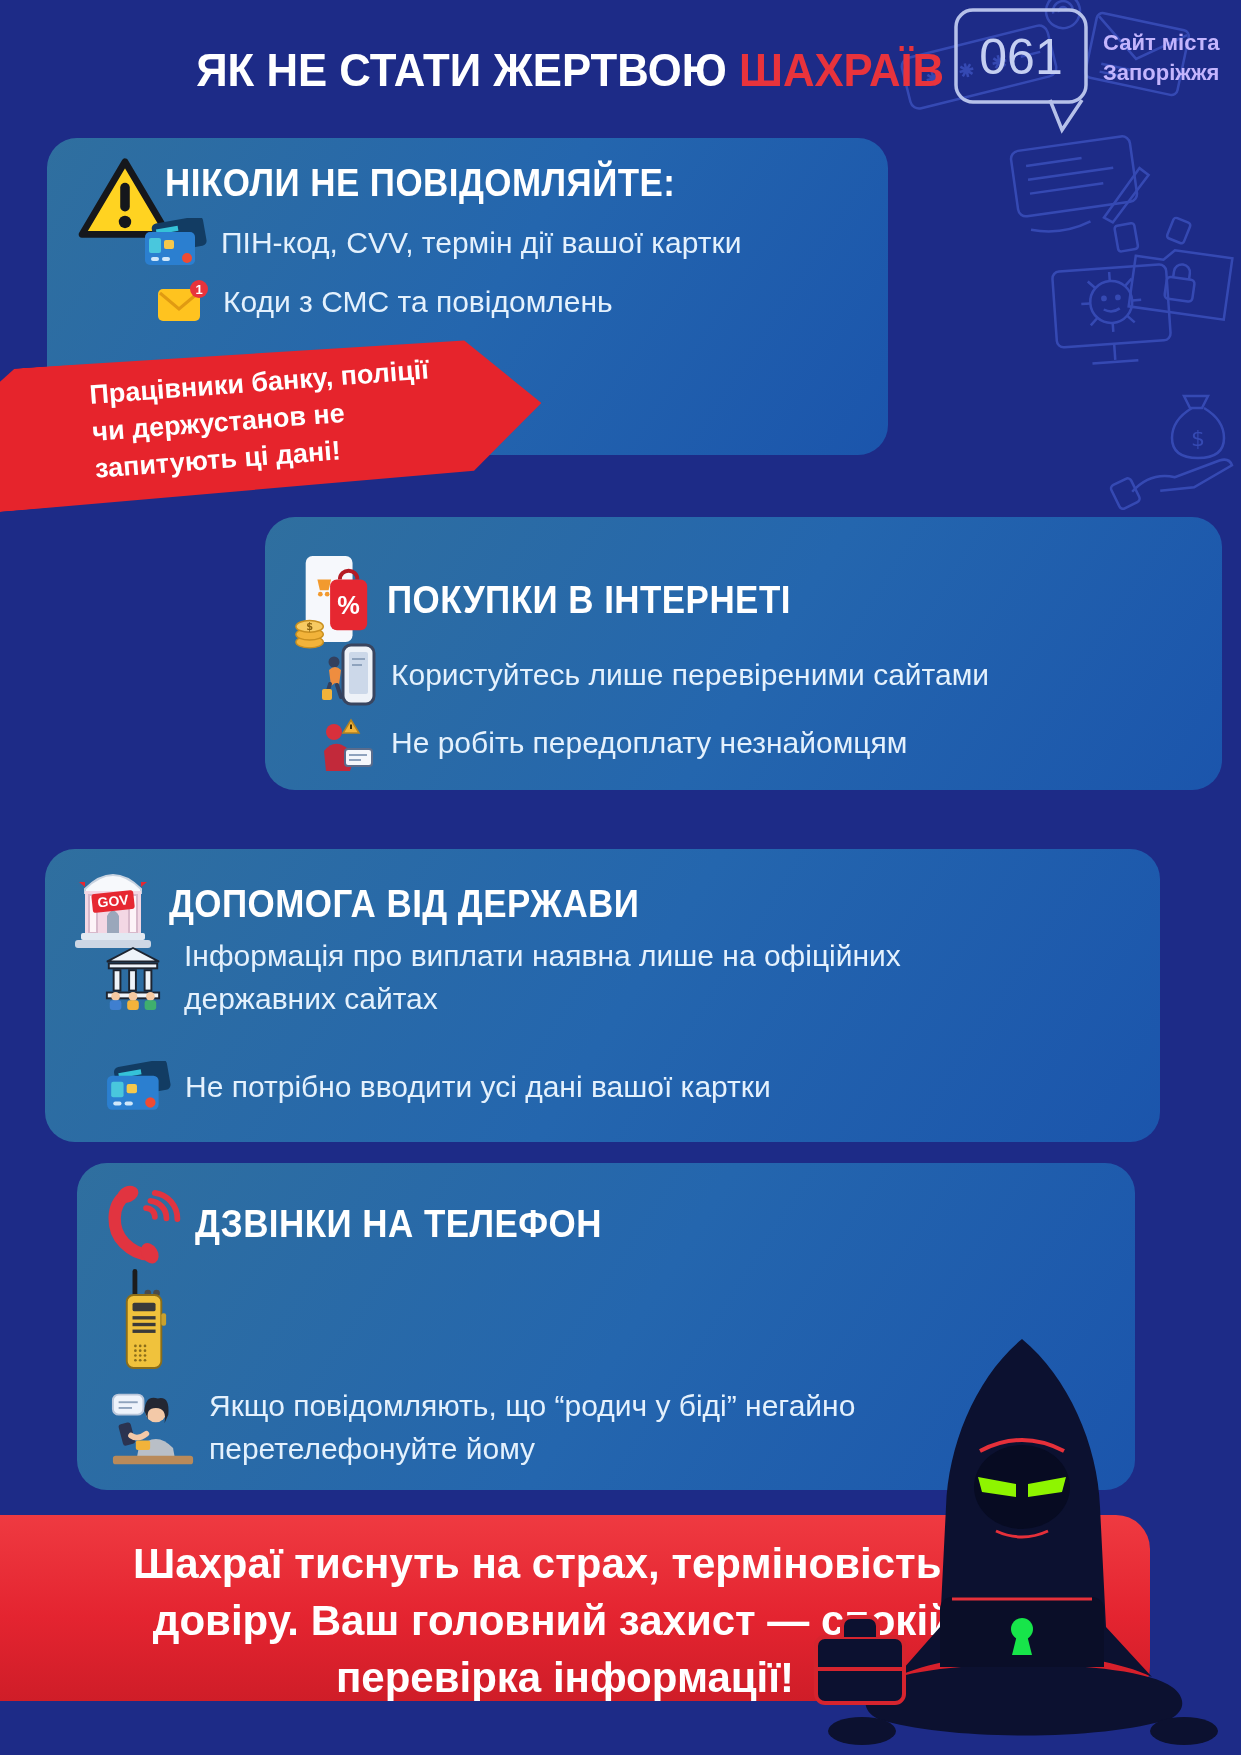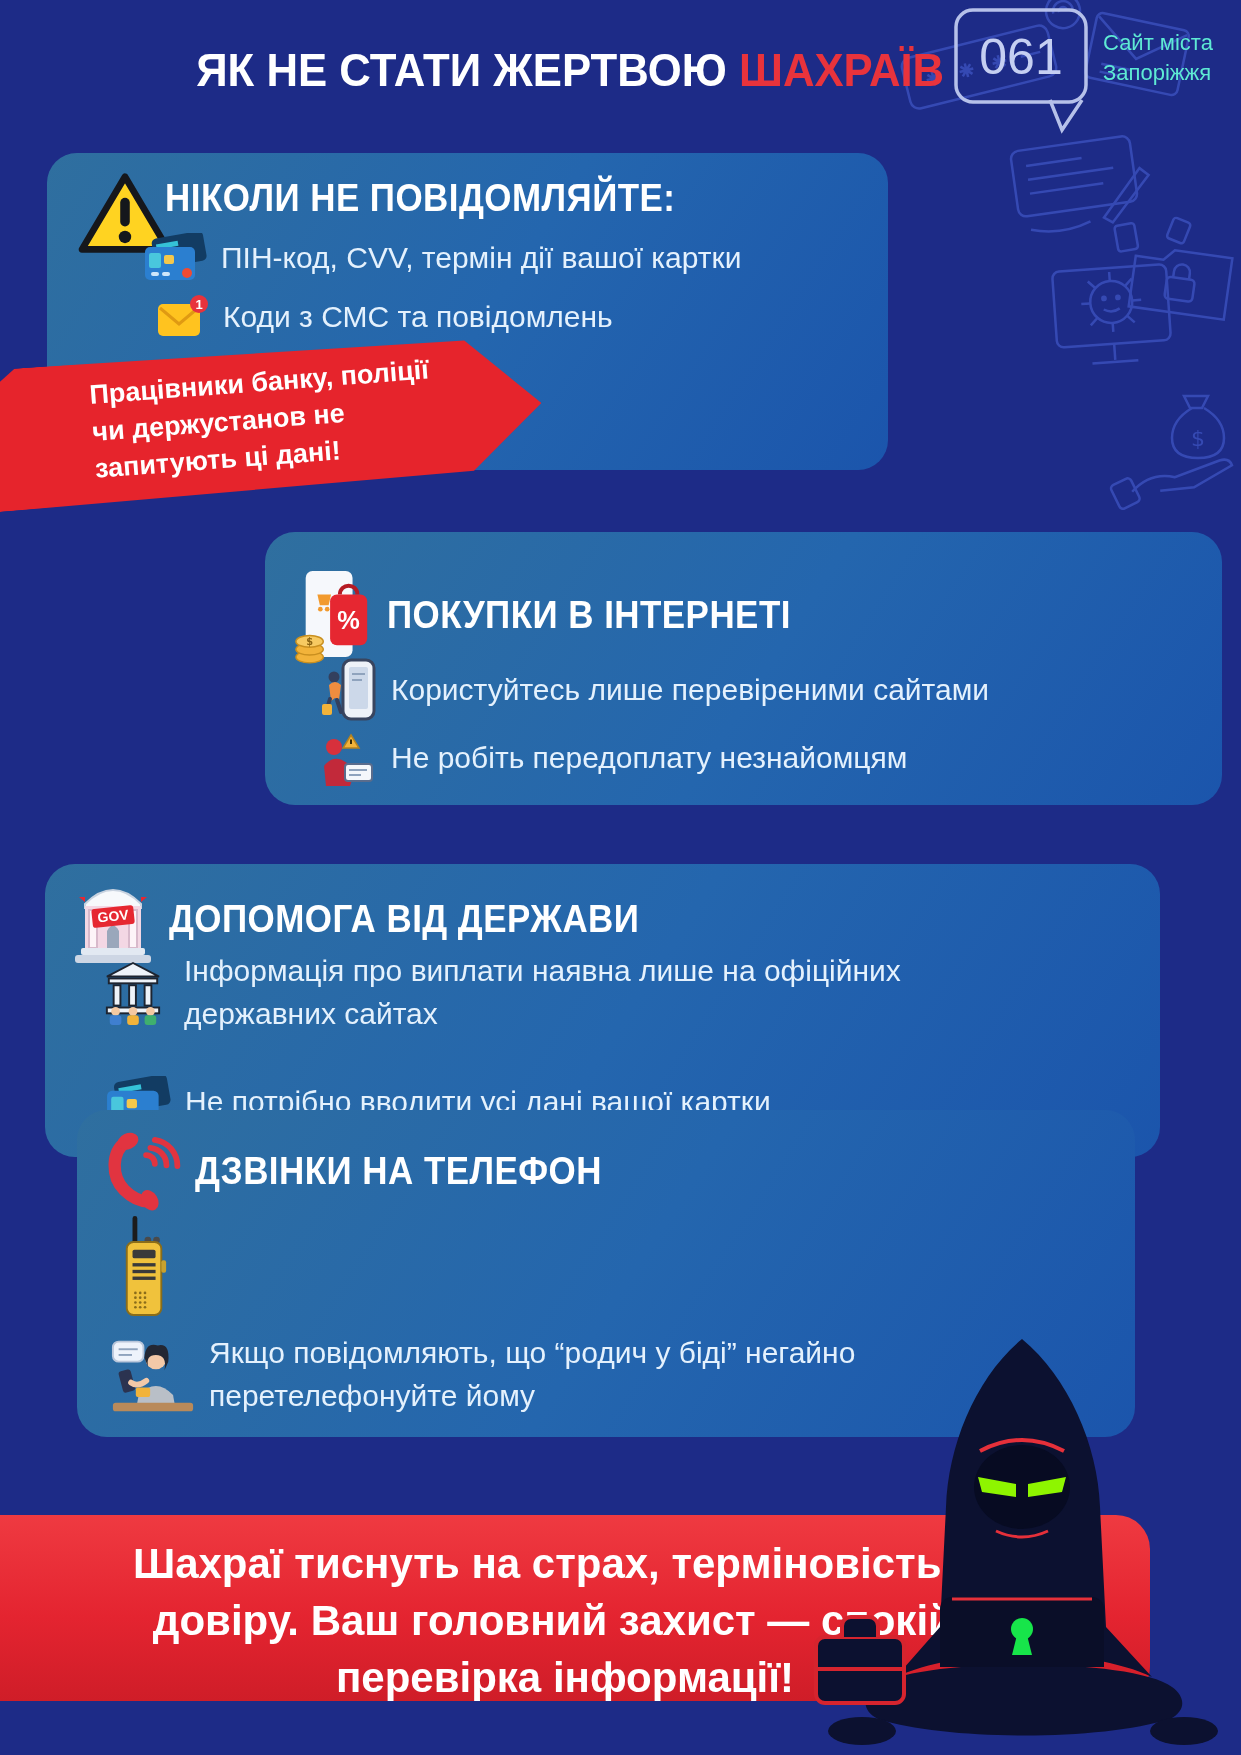--- a/index.html
+++ b/index.html
@@ -14,27 +14,26 @@
   .title{
     position:absolute;left:70px;top:42px;width:1000px;text-align:center;
     font-size:47px;font-weight:bold;color:#ffffff;white-space:nowrap;z-index:2;
   }
   .title .cond{display:inline-block;transform:scaleX(.93);transform-origin:center;}
   .title .red{color:#e8333c;}
   
   #logo{position:absolute;left:940px;top:0;z-index:3;}
   .site-name{
     position:absolute;left:1103px;top:28px;z-index:3;
-    font-size:22px;line-height:1.35;color:#5eead4;
+    font-size:22px;line-height:1.35;color:#c4b5fd;font-weight:bold;
   }
   
   .card{
     position:absolute;border-radius:30px;z-index:2;
     background:linear-gradient(123deg,#2f6f9f 0%,#2466ae 52%,#1b55ac 100%);
-    margin-top:15px;
   }
   .hicon{position:absolute;}
   .ctitle{
     position:absolute;color:#ffffff;font-weight:bold;font-size:38px;
     letter-spacing:.5px;white-space:nowrap;
   }
   .ctitle .cond{display:inline-block;transform:scaleX(.92);transform-origin:left center;}
   .item{position:absolute;display:flex;align-items:center;gap:14px;}
   .item .itxt{font-size:30px;color:#e4f1fd;line-height:1.42;}
   .icon-box{flex:0 0 auto;}
@@ -46,21 +45,21 @@
   #card2{left:265px;top:517px;width:957px;height:273px;}
   #card2 .hicon{left:28px;top:34px;}
   #card2 .ctitle{left:122px;top:62px;}
   #card2 .i0{left:56px;top:126px;}
   #card2 .i1{left:56px;top:198px;align-items:center;}
   #card3{left:45px;top:849px;width:1115px;height:293px;}
   #card3 .hicon{left:24px;top:8px;}
   #card3 .ctitle{left:124px;top:34px;}
   #card3 .i0{left:58px;top:86px;width:900px;gap:21px;}
   #card3 .i1{left:60px;top:212px;}
-  #card4{left:77px;top:1095px;width:1058px;height:327px;}
+  #card4{left:77px;top:1163px;width:1058px;height:327px;}
   #card4 .hicon{left:24px;top:16px;}
   #card4 .ctitle{left:118px;top:40px;}
   #card4 .i0{left:44px;top:104px;width:880px;}
   #card4 .i1{left:34px;top:222px;width:980px;}
   
   #ribbon{
     position:absolute;left:-14px;top:350px;width:556px;height:142px;z-index:6;
     background:#e6242c;transform:rotate(-4.3deg);
     clip-path:polygon(6% 0,87% 4%,100% 52%,87% 96%,0 100%,0 18%);
     box-sizing:border-box;padding:14px 0 0 106px;

